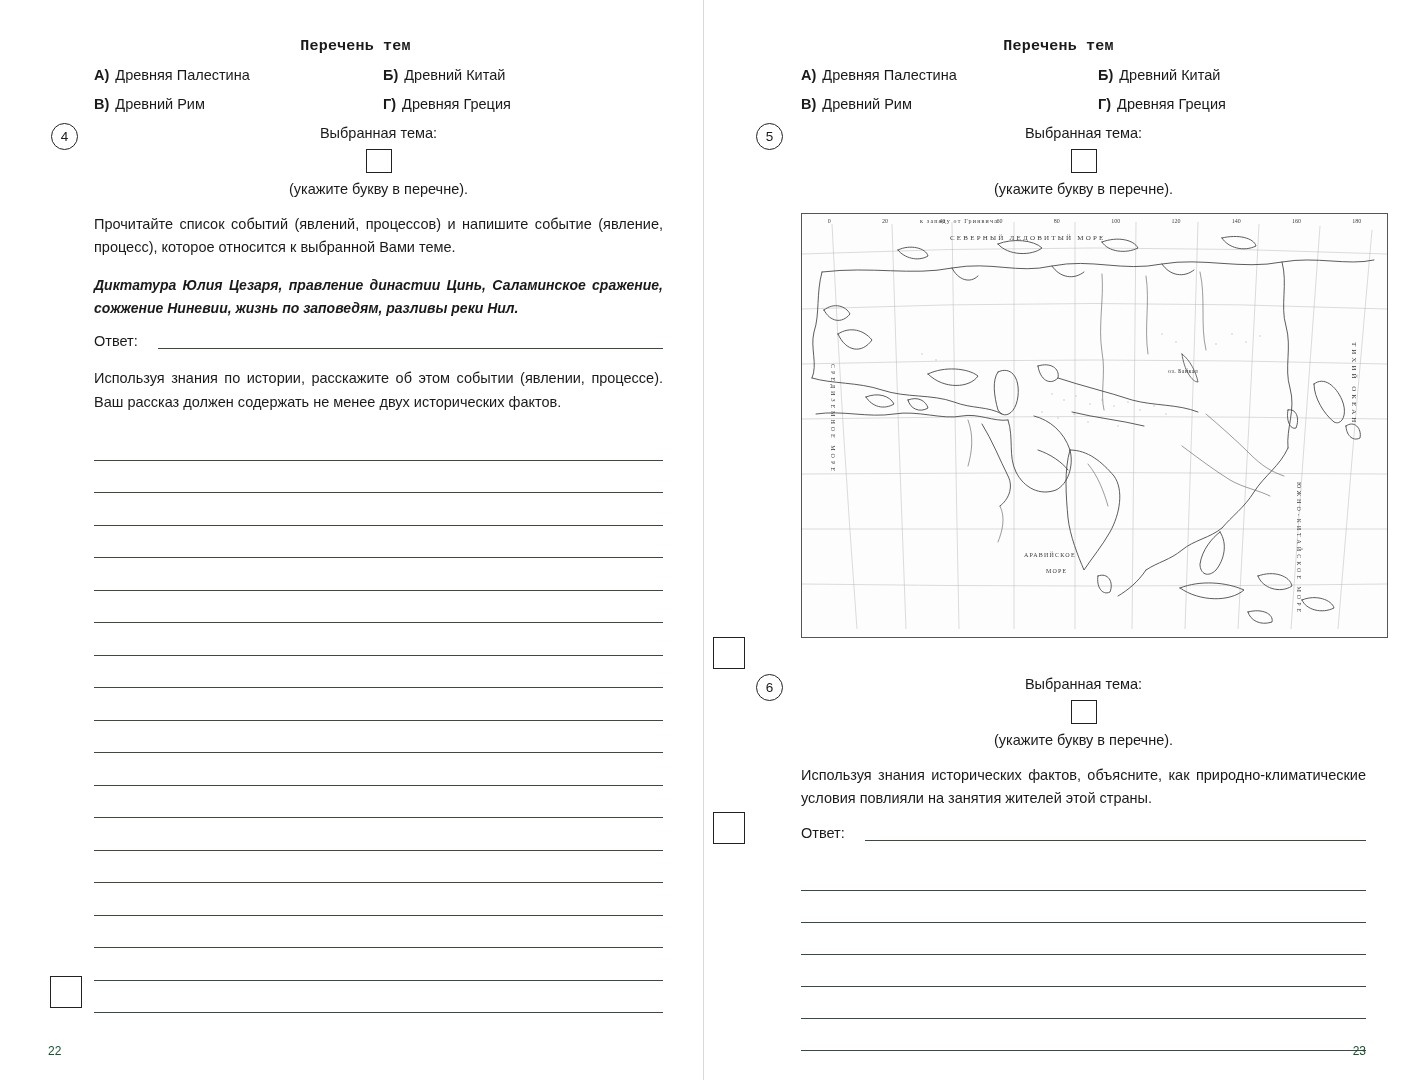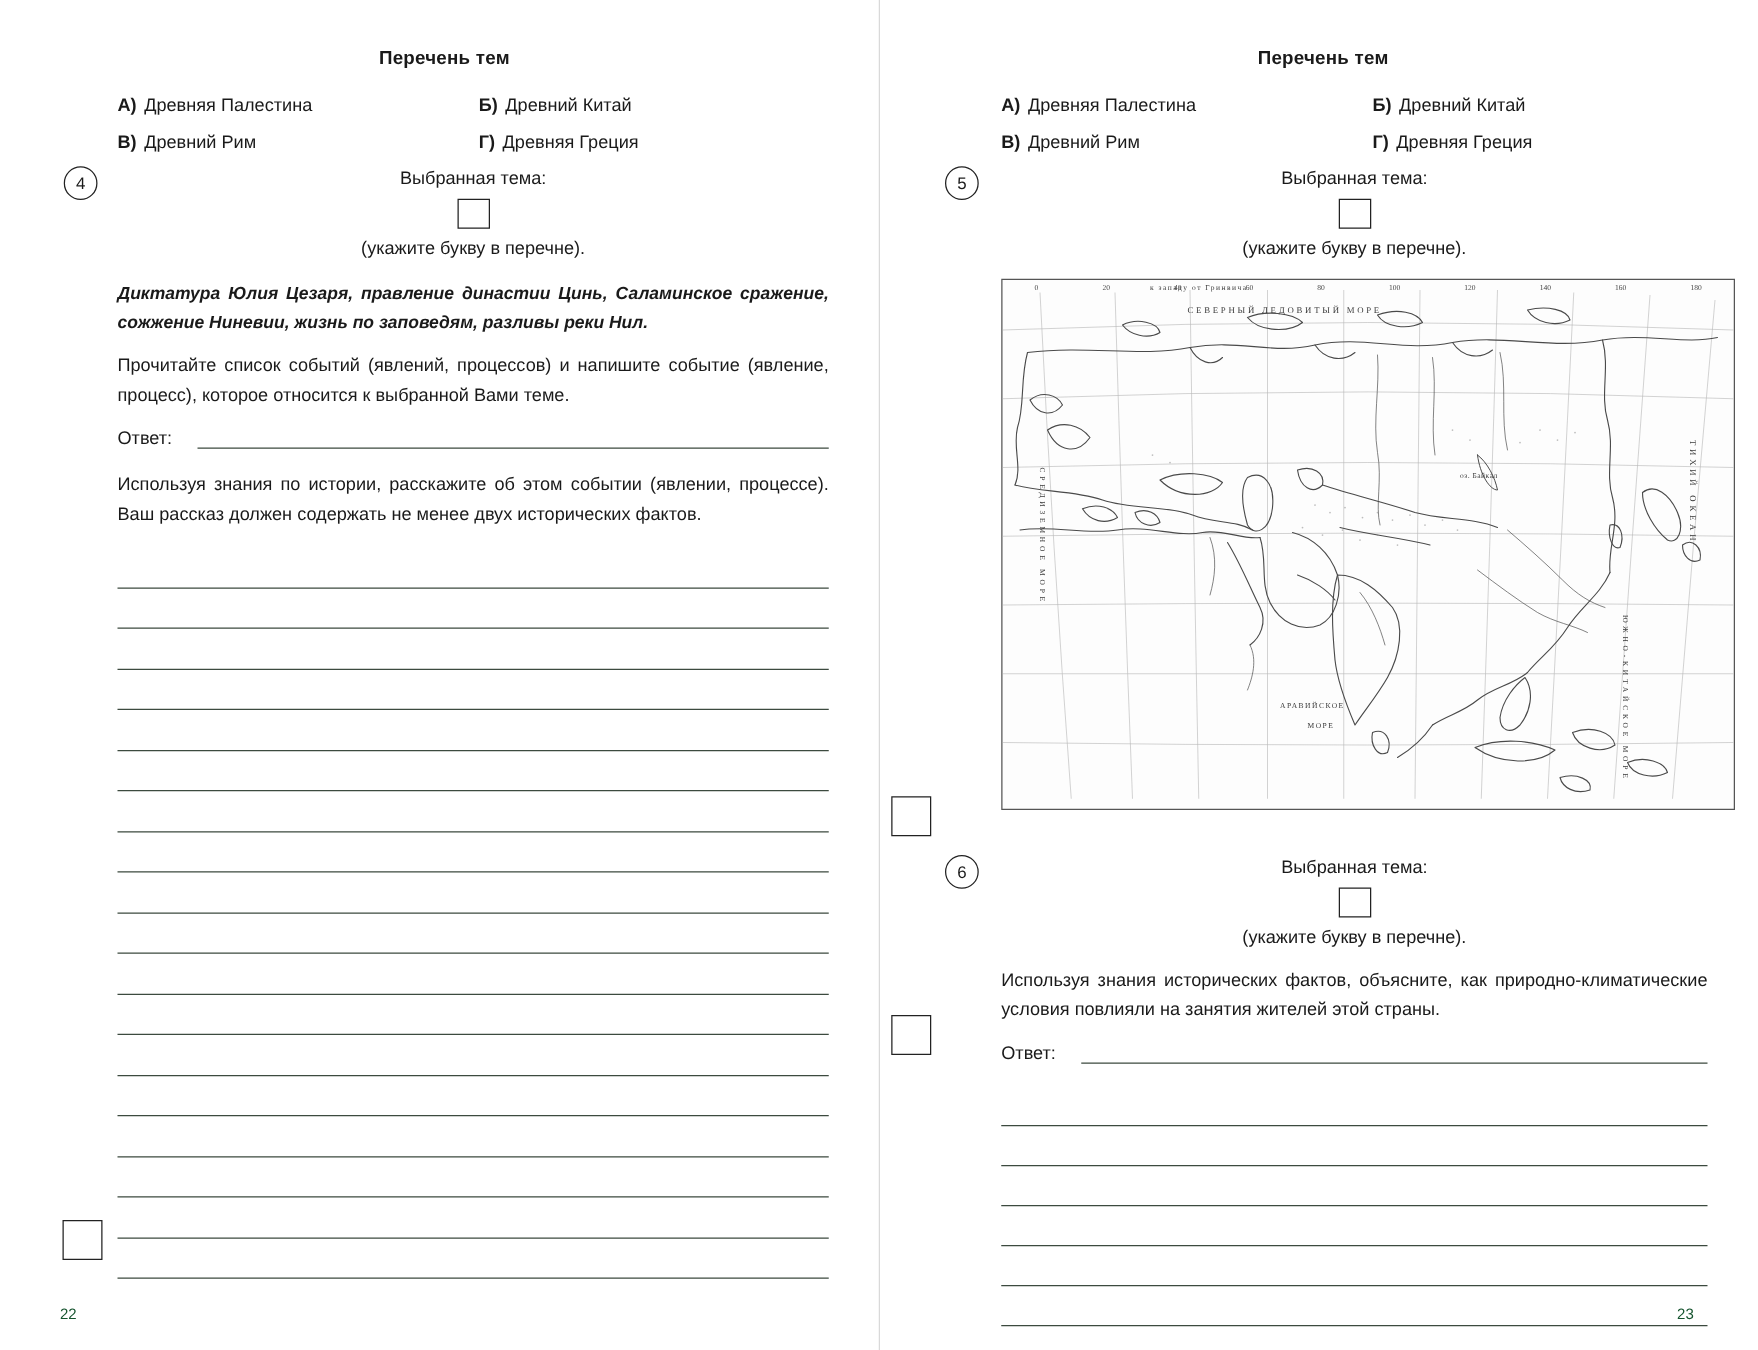--- a/index.html
+++ b/index.html
@@ -39,21 +39,22 @@
     top: 0;
     width: 1px;
     height: 1080px;
     background: #d9d9d9;
   }
   .heading {
     text-align: center;
     font-weight: bold;
     font-size: 15px;
     letter-spacing: .2px;
-    margin: 10px 0 22px 0;
+    margin: 10px 0 12px 0;
+    font-family: Liberation Mono, monospace;
   }
   .page-right .heading { margin-left: -12px; }
   .topics {
     margin: 0 0 6px 0;
   }
   .topic-row {
     display: flex;
     margin-bottom: 13px;
   }
   .topic {
@@ -148,21 +149,21 @@
     border: 1.3px solid #222;
     background: #fff;
   }
   .page-num {
     position: absolute;
     bottom: 22px;
     font-size: 12px;
     color: #14532d;
   }
   .page-left .page-num { left: 48px; }
-  .page-right .page-num { right: 51px; }
+  .page-right .page-num { right: 40px; }
 
   
   .map-wrap {
     position: relative;
     margin: 12px 0 0 0;
     width: 585px;
     height: 423px;
     border: 1.2px solid #555;
     background: #fdfdfd;
     overflow: hidden;
@@ -228,23 +229,23 @@
     <div class="task">
       <div class="task-num">4</div>
       <div class="task-body">
 
         <div class="choose-line">
           <span>Выбранная тема:</span>
           <span class="answer-box"></span>
           <span>(укажите букву в перечне).</span>
         </div>
 
+        <p class="para justify">Прочитайте список событий (явлений, процессов) и напишите событие (явление, процесс), которое относится к выбранной Вами теме.</p>
+
         <p class="para justify italic">Диктатура Юлия Цезаря, правление династии Цинь, Саламинское сражение, сожжение Ниневии, жизнь по заповедям, разливы реки Нил.</p>
-
-        <p class="para justify">Прочитайте список событий (явлений, процессов) и напишите событие (явление, процесс), которое относится к выбранной Вами теме.</p>
 
         <div class="answer-inline">
           <span>Ответ:</span>
           <span class="rule"></span>
         </div>
 
         <p class="para justify">Используя знания по истории, расскажите об этом событии (явлении, процессе). Ваш рассказ должен содержать не менее двух исторических фактов.</p>
 
         <div class="lines">
           <div class="line"></div>

